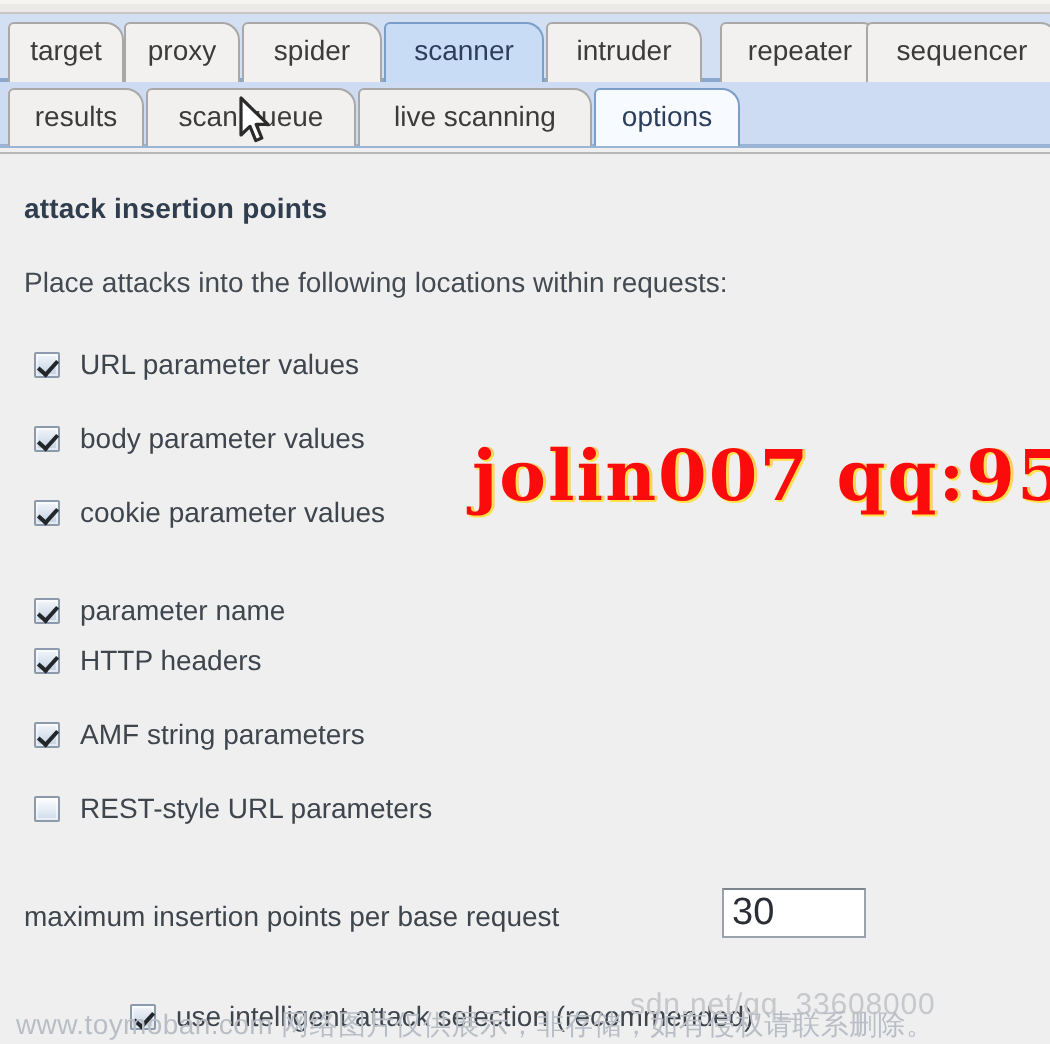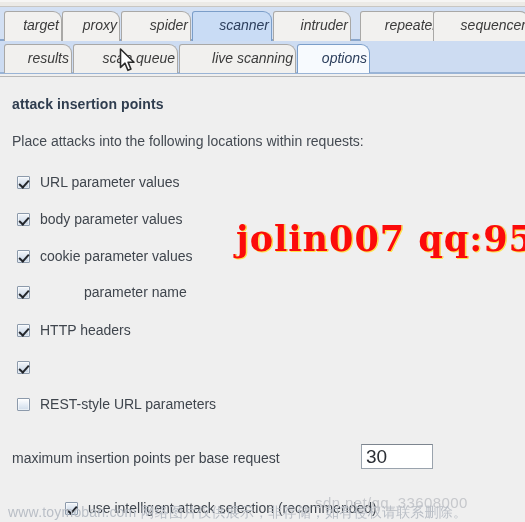--- a/index.html
+++ b/index.html
@@ -64,26 +64,25 @@
     height: 30px;
     box-sizing: border-box;
     background: #f2f1ef;
     border: 1px solid #a9a8a6;
     border-bottom: none;
     border-top-left-radius: 3px;
     border-top-right-radius: 9px;
     color: #3b3b3b;
     font-size: 14px;
     line-height: 27px;
-    text-align: right;
+    text-align: center;
     white-space: nowrap;
     overflow: hidden;
     cursor: default;
     transform: skewX(0deg);
-    font-style: italic;
   }
   .tab .tab-label {
     display: block;
     padding: 0 2px;
   }
   .tab.selected {
     background: #c9dcf5;
     border-color: #7b9ec9;
     color: #2c3e5c;
     z-index: 5;
@@ -311,32 +310,33 @@
     <div class="cbrow" style="top:132px;">
       <span class="cbox checked"></span>
       <span class="cblabel">body parameter values</span>
     </div>
 
     <div class="cbrow" style="top:169px;">
       <span class="cbox checked"></span>
       <span class="cblabel">cookie parameter values</span>
     </div>
 
-    <div class="cbrow" style="top:205px;gap:44px;">
+    <div class="cbrow" style="top:218px;">
       <span class="cbox checked"></span>
       <span class="cblabel">parameter name</span>
     </div>
 
     <div class="cbrow" style="top:243px;">
       <span class="cbox checked"></span>
       <span class="cblabel">HTTP headers</span>
     </div>
 
     <div class="cbrow" style="top:280px;">
       <span class="cbox checked"></span>
+      <span class="cblabel">AMF string parameters</span>
     </div>
 
     <div class="cbrow" style="top:317px;">
       <span class="cbox"></span>
       <span class="cblabel">REST-style URL parameters</span>
     </div>
 
     <div class="maxrow-label">maximum insertion points per base request</div>
     <input class="maxrow-input" type="text" value="30" style="">
 

